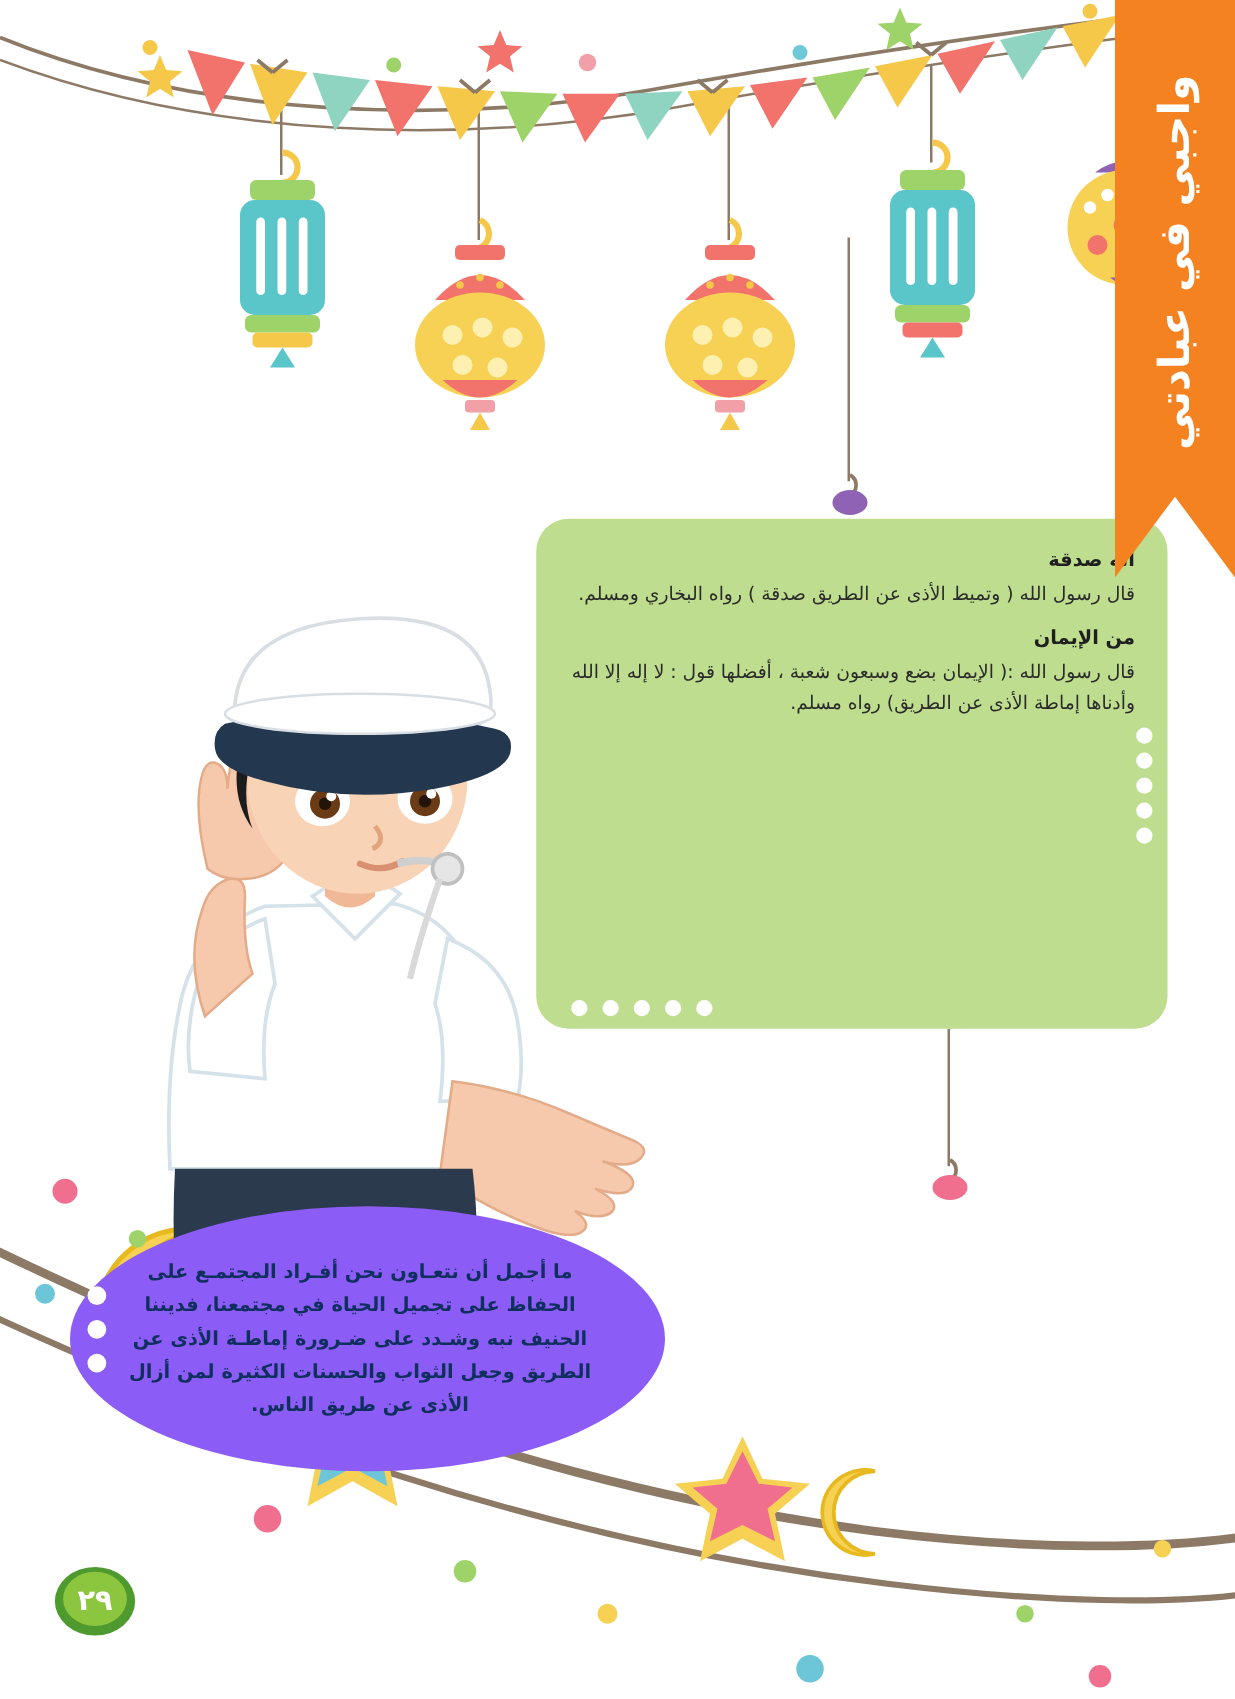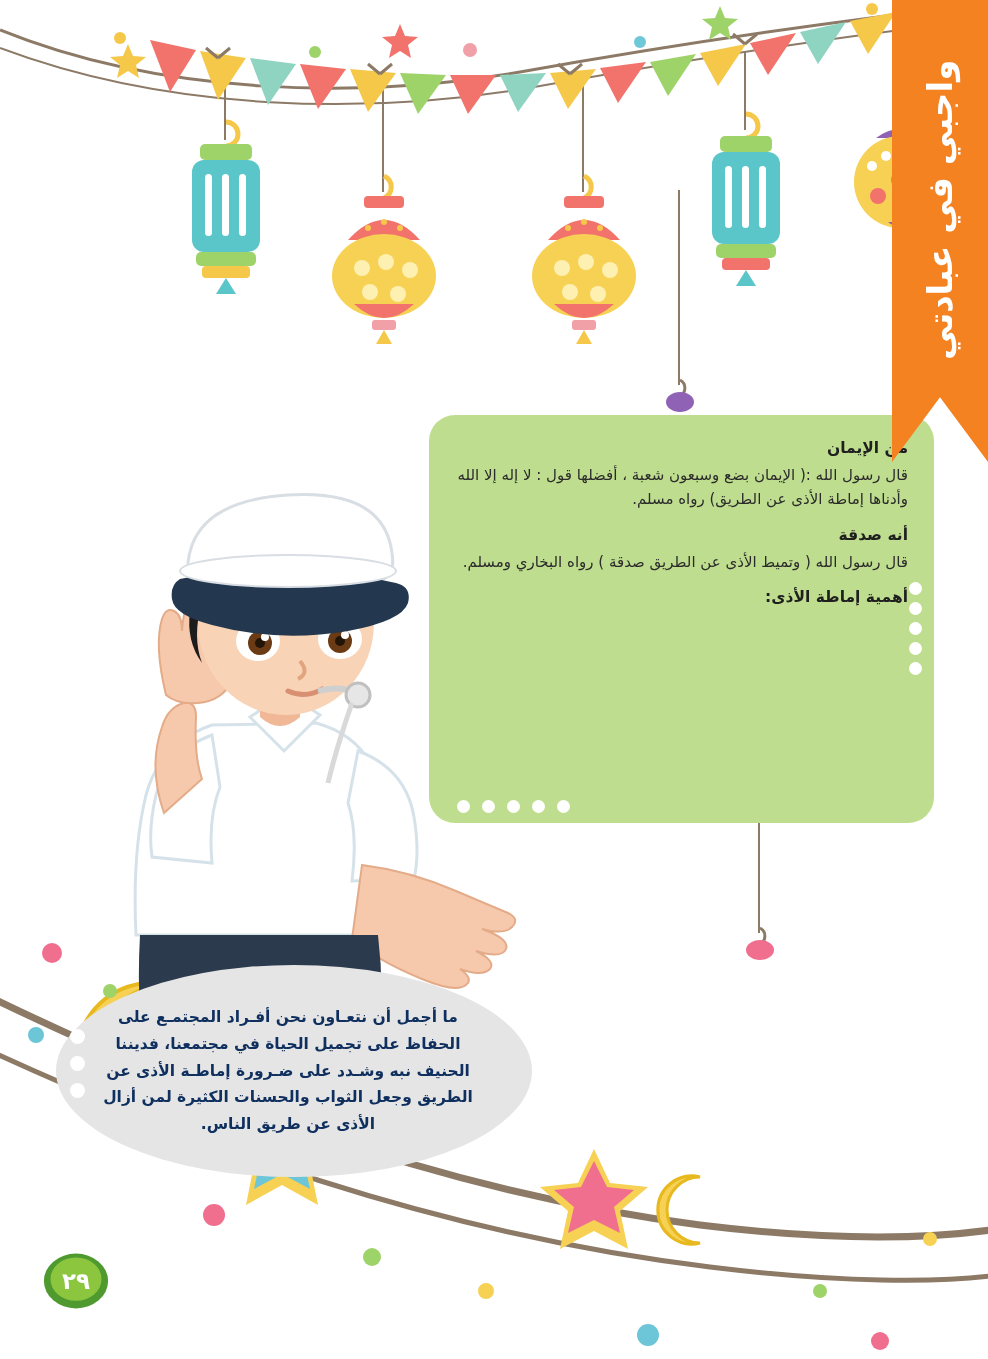--- a/index.html
+++ b/index.html
@@ -116,21 +116,21 @@
   .dots-row { position: absolute; left: 22px; bottom: 10px; display: flex; z-index: 5;}
   .dots-row span { margin: 0 6px; }
 
   
   .orange-ellipse {
     position: absolute;
     left: 56px;
     top: 965px;
     width: 476px;
     height: 212px;
-    background: #e5e5e5;
+    background: #8b5cf6;
     border-radius: 50% / 50%;
     z-index: 4;
     display: flex;
     align-items: center;
     justify-content: center;
     box-sizing: border-box;
     padding: 16px 48px 16px 36px;
   }
   .orange-ellipse p {
     margin: 0;
@@ -324,29 +324,28 @@
   </div>
 
   <div class="hang-line" style="left:678px; top:190px; height:195px;"></div>
   <svg style="position:absolute; left:662px; top:378px; z-index:4;" width="36" height="34" viewBox="0 0 36 34">
     <path d="M18 2 a9 9 0 0 1 0 16" fill="none" stroke="#8d7a66" stroke-width="3"></path>
     <ellipse cx="18" cy="24" rx="14" ry="10" fill="#8f62b5"></ellipse>
   </svg>
 
   <div class="green-card">
     <div class="sec">
+      <h3>أنه صدقة</h3>
+      <p>قال رسول الله ( وتميط الأذى عن الطريق صدقة ) رواه البخاري ومسلم.</p>
+    </div>
+    <div class="sec">
       <h3>من الإيمان</h3>
       <p>قال رسول الله :( الإيمان بضع وسبعون شعبة ، أفضلها قول : لا إله إلا الله وأدناها إماطة الأذى عن الطريق) رواه مسلم.</p>
     </div>
     <div class="sec">
-      <h3>أنه صدقة</h3>
-      <p>قال رسول الله ( وتميط الأذى عن الطريق صدقة ) رواه البخاري ومسلم.</p>
-    </div>
-    <div class="sec">
-      <h3>أهمية إماطة الأذى:</h3>
     </div>
     <div class="dots-col">
       <span></span>
         <span></span>
         <span></span>
         <span></span>
         <span></span>
     </div>
     <div class="dots-row">
       <span></span>

